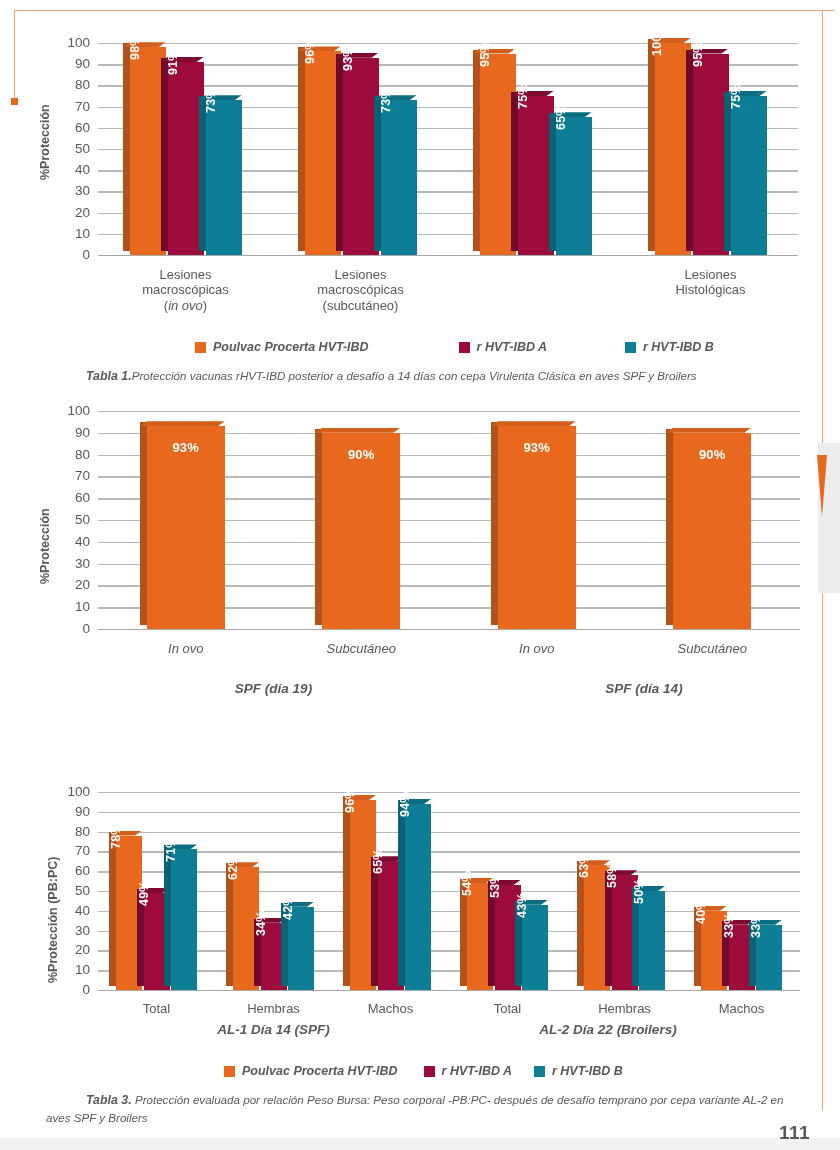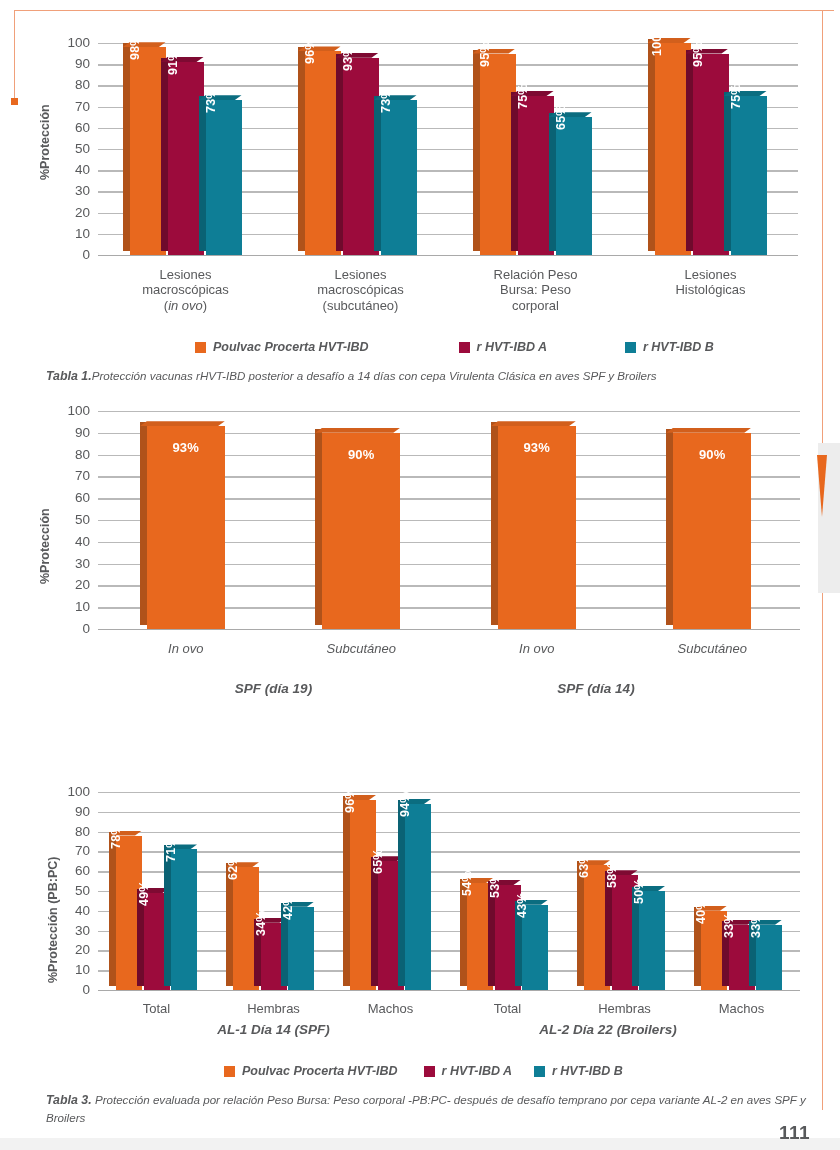--- a/index.html
+++ b/index.html
@@ -109,21 +109,21 @@
     font-size: 12.5px; font-style: italic; font-weight: bold; color: #58595b;
     white-space: nowrap;
   }
 
   
   .caption {
     position: absolute;
     font-size: 11.6px; line-height: 1.45; color: #58595b;
     font-style: italic;
   }
-  .caption b { font-style: italic; font-weight: bold; font-size: 12.4px; }
+  .caption b { font-style: italic; font-weight: bold; font-size: 12.4px; margin-left: 40px; }
 </style>
 </head>
 <body>
 
 <div id="page">
 
   <div class="deco-corner"></div>
   <div class="deco-dot"></div>
   <div class="deco-right-rule"></div>
   <div class="side-tab"></div>
@@ -229,25 +229,20 @@
         <div class="xtick" style="left:185.5px; top:267px; width:140px; margin-left:-70px; transform:none;">
           <div>Lesiones</div>
           <div>macroscópicas</div>
           <div>(<i>in ovo</i>)</div>
         </div>
         <div class="xtick" style="left:360.5px; top:267px; width:140px; margin-left:-70px; transform:none;">
           <div>Lesiones</div>
           <div>macroscópicas</div>
           <div>(subcutáneo)</div>
         </div>
-        <div class="xtick" style="left:535.5px; top:267px; width:140px; margin-left:-70px; transform:none;">
-          <div>Relación Peso</div>
-          <div>Bursa: Peso</div>
-          <div>corporal</div>
-        </div>
         <div class="xtick" style="left:710.5px; top:267px; width:140px; margin-left:-70px; transform:none;">
           <div>Lesiones</div>
           <div>Histológicas</div>
         </div>
       </div>
   </div>
 
   <div class="legend" id="chart1-legend" style="left:195px; top:340px;">
       <div class="legend-item" style="margin-right:90px;">
         <span class="swatch" style="background:#e8681e;"></span>
@@ -322,21 +317,21 @@
         <div class="xtick ital" style="left:361.25px; top:243px; width:150px; margin-left:-75px; transform:none;">
           <div>Subcutáneo</div>
         </div>
         <div class="xtick ital" style="left:536.75px; top:243px; width:150px; margin-left:-75px; transform:none;">
           <div>In ovo</div>
         </div>
         <div class="xtick ital" style="left:712.25px; top:243px; width:150px; margin-left:-75px; transform:none;">
           <div>Subcutáneo</div>
         </div>
         <div class="grouplabel" style="left:273.5px; top:283px;">SPF (día 19)</div>
-        <div class="grouplabel" style="left:596px; top:283px;">SPF (día 14)</div>
+        <div class="grouplabel" style="left:644px; top:283px;">SPF (día 14)</div>
       </div>
   </div>
 
 
   <div class="chart-block" id="chart3-block" style="left:0; top:778px; width:840px; height:250px;">
     <div class="plot-wrap" id="chart3-wrap" style="position:absolute; left:0; top:0; width:840px; height:250px;">
         <div class="ylabel" style="left:46px; top:205px;">%Protección (PB:PC)</div>
         <div class="gridline zero" style="left:98px; top:212px; width:702px;"></div>
         <div class="ytick" style="left:56px; top:212px;">0</div>
         <div class="gridline" style="left:98px; top:192.2px; width:702px;"></div>

